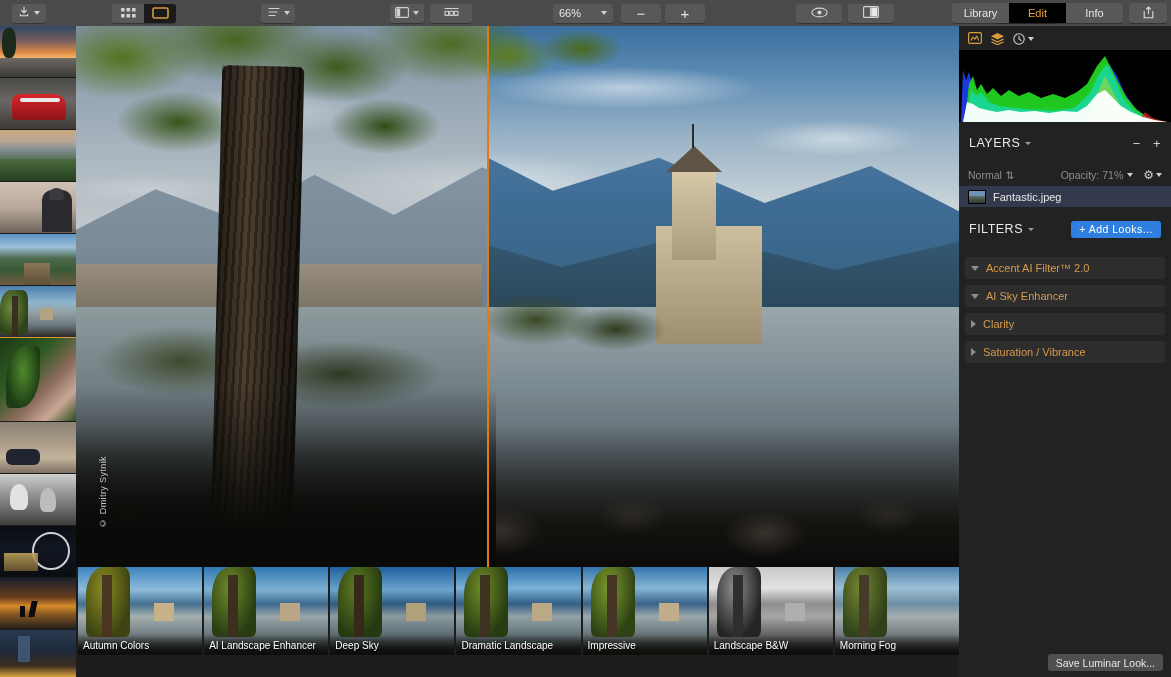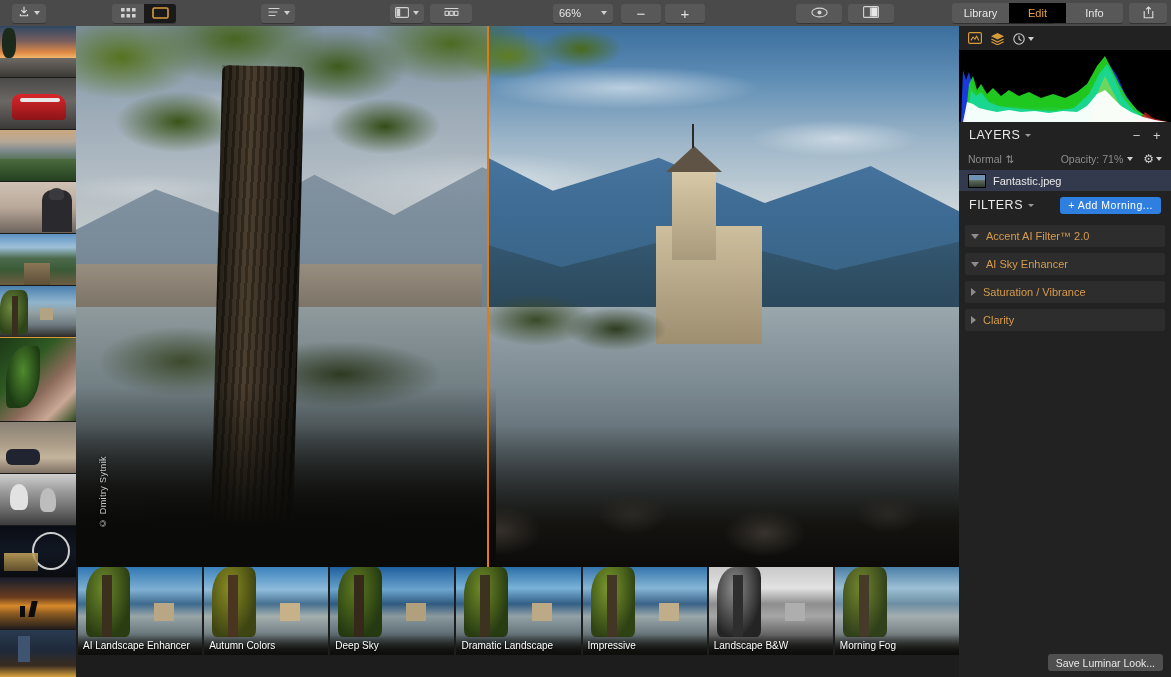--- a/index.html
+++ b/index.html
@@ -126,21 +126,21 @@
   }
 
   
   .panel{
     position:absolute;left:959px;top:26px;width:212px;height:651px;background:#222222;
   }
   .panel-icons{height:22px;display:flex;align-items:center;gap:8px;padding:2px 0 0 9px;}
   .hist{position:relative;height:72px;margin:0;background:#000;overflow:hidden;}
   .hist svg{display:block;}
   .sect-title{
-    display:flex;align-items:center;height:26px;padding:0 10px;
+    display:flex;align-items:center;height:26px;padding:8px 10px;
     font-size:12.5px;letter-spacing:.5px;color:#e9e9e9;
   }
   .sect-title .sp{flex:1;}
   .mini-chev{
     width:0;height:0;border-left:3px solid transparent;border-right:3px solid transparent;
     border-top:3.5px solid #9a9a9a;margin-left:5px;
   }
   .blendrow{display:flex;align-items:center;height:22px;padding:0 9px;font-size:10.5px;color:#8d8d8d;}
   .blendrow .sp{flex:1;}
   .layer-item{
@@ -438,35 +438,35 @@
     <div class="split-line"></div>
 
     <div class="copyright">© Dmitry Sytnik</div>
   </div>
 
   <div class="looksbar">
 
     <div class="looks-row">
 
       <div class="look">
+        <div class="mini" style="background:linear-gradient(180deg,#3b83bd 0%,#8fbcdb 26%,#46708f 42%,#a4afae 56%,#78858a 74%,#16150f 100%);"></div>
+        <div style="position:absolute;left:8px;top:0;width:44px;height:70px;background:radial-gradient(ellipse at 40% 30%,#8a8c22,#3e4412 72%);border-radius:40% 15% 10% 10%;"></div>
+        <div style="position:absolute;left:24px;top:8px;width:10px;height:62px;background:#4a3620;"></div>
+        <div style="position:absolute;left:76px;top:36px;width:20px;height:18px;background:#c6b189;"></div>
+        <div style="position:absolute;left:0;bottom:0;width:100%;height:20px;background:linear-gradient(180deg,rgba(0,0,0,0),#0d0d0b);"></div>
+        <span class="look-name">Autumn Colors</span>
+      </div>
+
+      <div class="look">
         <div class="mini" style="background:linear-gradient(180deg,#2f78b4 0%,#7fb0d2 26%,#3d6a8e 42%,#98a6a8 56%,#6f7d82 74%,#16150f 100%);"></div>
         <div style="position:absolute;left:8px;top:0;width:44px;height:70px;background:radial-gradient(ellipse at 40% 30%,#6d8a2a,#2a3d12 72%);border-radius:40% 15% 10% 10%;"></div>
         <div style="position:absolute;left:24px;top:8px;width:10px;height:62px;background:#3b2f1d;"></div>
         <div style="position:absolute;left:76px;top:36px;width:20px;height:18px;background:#b8a684;"></div>
         <div style="position:absolute;left:0;bottom:0;width:100%;height:20px;background:linear-gradient(180deg,rgba(0,0,0,0),#0d0d0b);"></div>
         <span class="look-name">AI Landscape Enhancer</span>
-      </div>
-
-      <div class="look">
-        <div class="mini" style="background:linear-gradient(180deg,#3b83bd 0%,#8fbcdb 26%,#46708f 42%,#a4afae 56%,#78858a 74%,#16150f 100%);"></div>
-        <div style="position:absolute;left:8px;top:0;width:44px;height:70px;background:radial-gradient(ellipse at 40% 30%,#8a8c22,#3e4412 72%);border-radius:40% 15% 10% 10%;"></div>
-        <div style="position:absolute;left:24px;top:8px;width:10px;height:62px;background:#4a3620;"></div>
-        <div style="position:absolute;left:76px;top:36px;width:20px;height:18px;background:#c6b189;"></div>
-        <div style="position:absolute;left:0;bottom:0;width:100%;height:20px;background:linear-gradient(180deg,rgba(0,0,0,0),#0d0d0b);"></div>
-        <span class="look-name">Autumn Colors</span>
       </div>
 
       <div class="look">
         <div class="mini" style="background:linear-gradient(180deg,#1f5f9e 0%,#6ba4cd 26%,#2f5a80 42%,#8b9a9e 56%,#64737a 74%,#121109 100%);"></div>
         <div style="position:absolute;left:8px;top:0;width:44px;height:70px;background:radial-gradient(ellipse at 40% 30%,#5e7a22,#253a10 72%);border-radius:40% 15% 10% 10%;"></div>
         <div style="position:absolute;left:24px;top:8px;width:10px;height:62px;background:#352a1a;"></div>
         <div style="position:absolute;left:76px;top:36px;width:20px;height:18px;background:#b0a07e;"></div>
         <div style="position:absolute;left:0;bottom:0;width:100%;height:20px;background:linear-gradient(180deg,rgba(0,0,0,0),#0d0d0b);"></div>
         <span class="look-name">Deep Sky</span>
       </div>
@@ -574,39 +574,39 @@
 
     <div class="layer-item">
       <span class="layer-thumb"></span>
       <span>Fantastic.jpeg</span>
     </div>
 
     <div class="sect-title" style="height:28px;">
       <span>FILTERS</span>
       <span class="mini-chev"></span>
       <span class="sp"></span>
-      <span class="addfilter">+ Add Morning...</span>
+      <span class="addfilter">+ Add Looks...</span>
     </div>
 
 
     <div class="filt-head">
       <span class="tri open"></span>
       <span>Accent AI Filter™ 2.0</span>
     </div>
 
     <div class="filt-head">
       <span class="tri open"></span>
       <span>AI Sky Enhancer</span>
     </div>
 
     <div class="filt-head">
       <span class="tri"></span>
-      <span>Saturation / Vibrance</span>
+      <span>Clarity</span>
     </div>
 
     <div class="filt-head">
       <span class="tri"></span>
-      <span>Clarity</span>
+      <span>Saturation / Vibrance</span>
     </div>
 
 
   </div>
 </div>
 
 </body></html>

